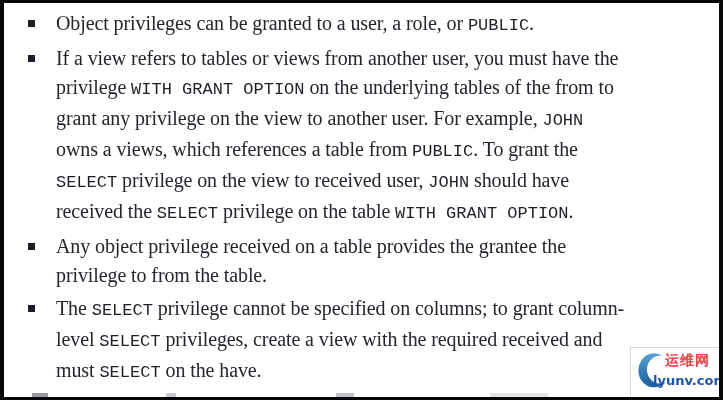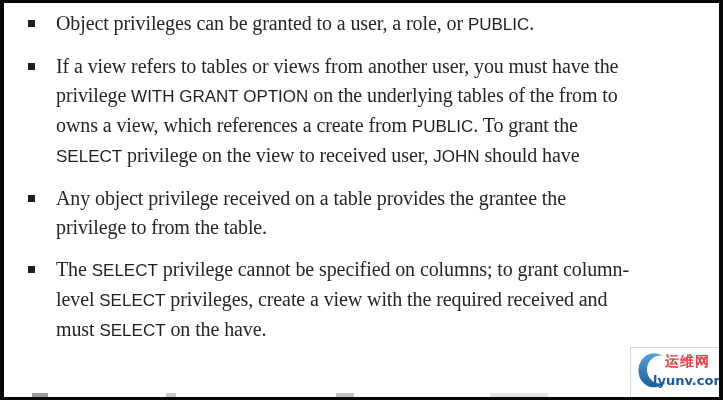--- a/index.html
+++ b/index.html
@@ -17,38 +17,38 @@
     color: #25252d;
   }
   .bullet-list {
     list-style: none;
     padding: 6px 12px 0 24px;
   }
   .bullet-item {
     display: flex;
     align-items: flex-start;
   }
-  .bullet-item + .bullet-item { margin-top: 13px; }
+  .bullet-item + .bullet-item { margin-top: 4px; }
   .marker {
     flex: none;
     width: 7px;
     height: 7px;
     margin-top: 11px;
     margin-right: 21px;
     background: #1d1d27;
   }
   .bullet-body { flex: 1; min-width: 0; }
   .line {
     white-space: nowrap;
     font-size: 20px;
     line-height: 29px;
     letter-spacing: -0.1px;
   }
   .code {
-    font-family: Liberation Sans, sans-serif;
+    font-family: Liberation Mono, monospace;
     font-size: 17px;
     letter-spacing: 0;
     color: #1f1f28;
   }
   .watermark {
     position: absolute;
     right: 0;
     bottom: 0;
     width: 88px;
     height: 49px;
@@ -59,21 +59,21 @@
     position: absolute;
     left: 2px;
     top: 2px;
     width: 38px;
     height: 45px;
   }
   .wm-cn {
     position: absolute;
     left: 34px;
     top: 5px;
-    font-family: Liberation Sans, sans-serif;
+    font-family: Liberation Serif, serif;
     font-weight: bold;
     font-size: 14px;
     line-height: 16px;
     letter-spacing: 1px;
     color: #e4484e;
     text-shadow: 0 0 1px #f7b9bb;
   }
   .wm-domain {
     position: absolute;
     left: 22px;
@@ -99,22 +99,24 @@
         <span class="marker"></span>
         <div class="bullet-body">
           <div class="line"><span class="serif">Object privileges can be granted to a user, a role, or </span><span class="code">PUBLIC</span><span class="serif">.</span></div>
         </div>
       </li>
       <li class="bullet-item">
         <span class="marker"></span>
         <div class="bullet-body">
           <div class="line"><span class="serif">If a view refers to tables or views from another user, you must have the</span></div>
           <div class="line"><span class="serif">privilege </span><span class="code">WITH GRANT OPTION</span><span class="serif"> on the underlying tables of the from to</span></div>
-          <div class="line"><span class="serif">owns a view, which references a create from </span><span class="code">PUBLIC</span><span class="serif">. To grant the</span></div>
+          <div class="line"><span class="serif">grant any privilege on the view to another user. For example, </span><span class="code">JOHN</span></div>
+          <div class="line"><span class="serif">owns a views, which references a table from </span><span class="code">PUBLIC</span><span class="serif">. To grant the</span></div>
           <div class="line"><span class="code">SELECT</span><span class="serif"> privilege on the view to received user, </span><span class="code">JOHN</span><span class="serif"> should have</span></div>
+          <div class="line"><span class="serif">received the </span><span class="code">SELECT</span><span class="serif"> privilege on the table </span><span class="code">WITH GRANT OPTION</span><span class="serif">.</span></div>
         </div>
       </li>
       <li class="bullet-item">
         <span class="marker"></span>
         <div class="bullet-body">
           <div class="line"><span class="serif">Any object privilege received on a table provides the grantee the</span></div>
           <div class="line"><span class="serif">privilege to from the table.</span></div>
         </div>
       </li>
       <li class="bullet-item">

